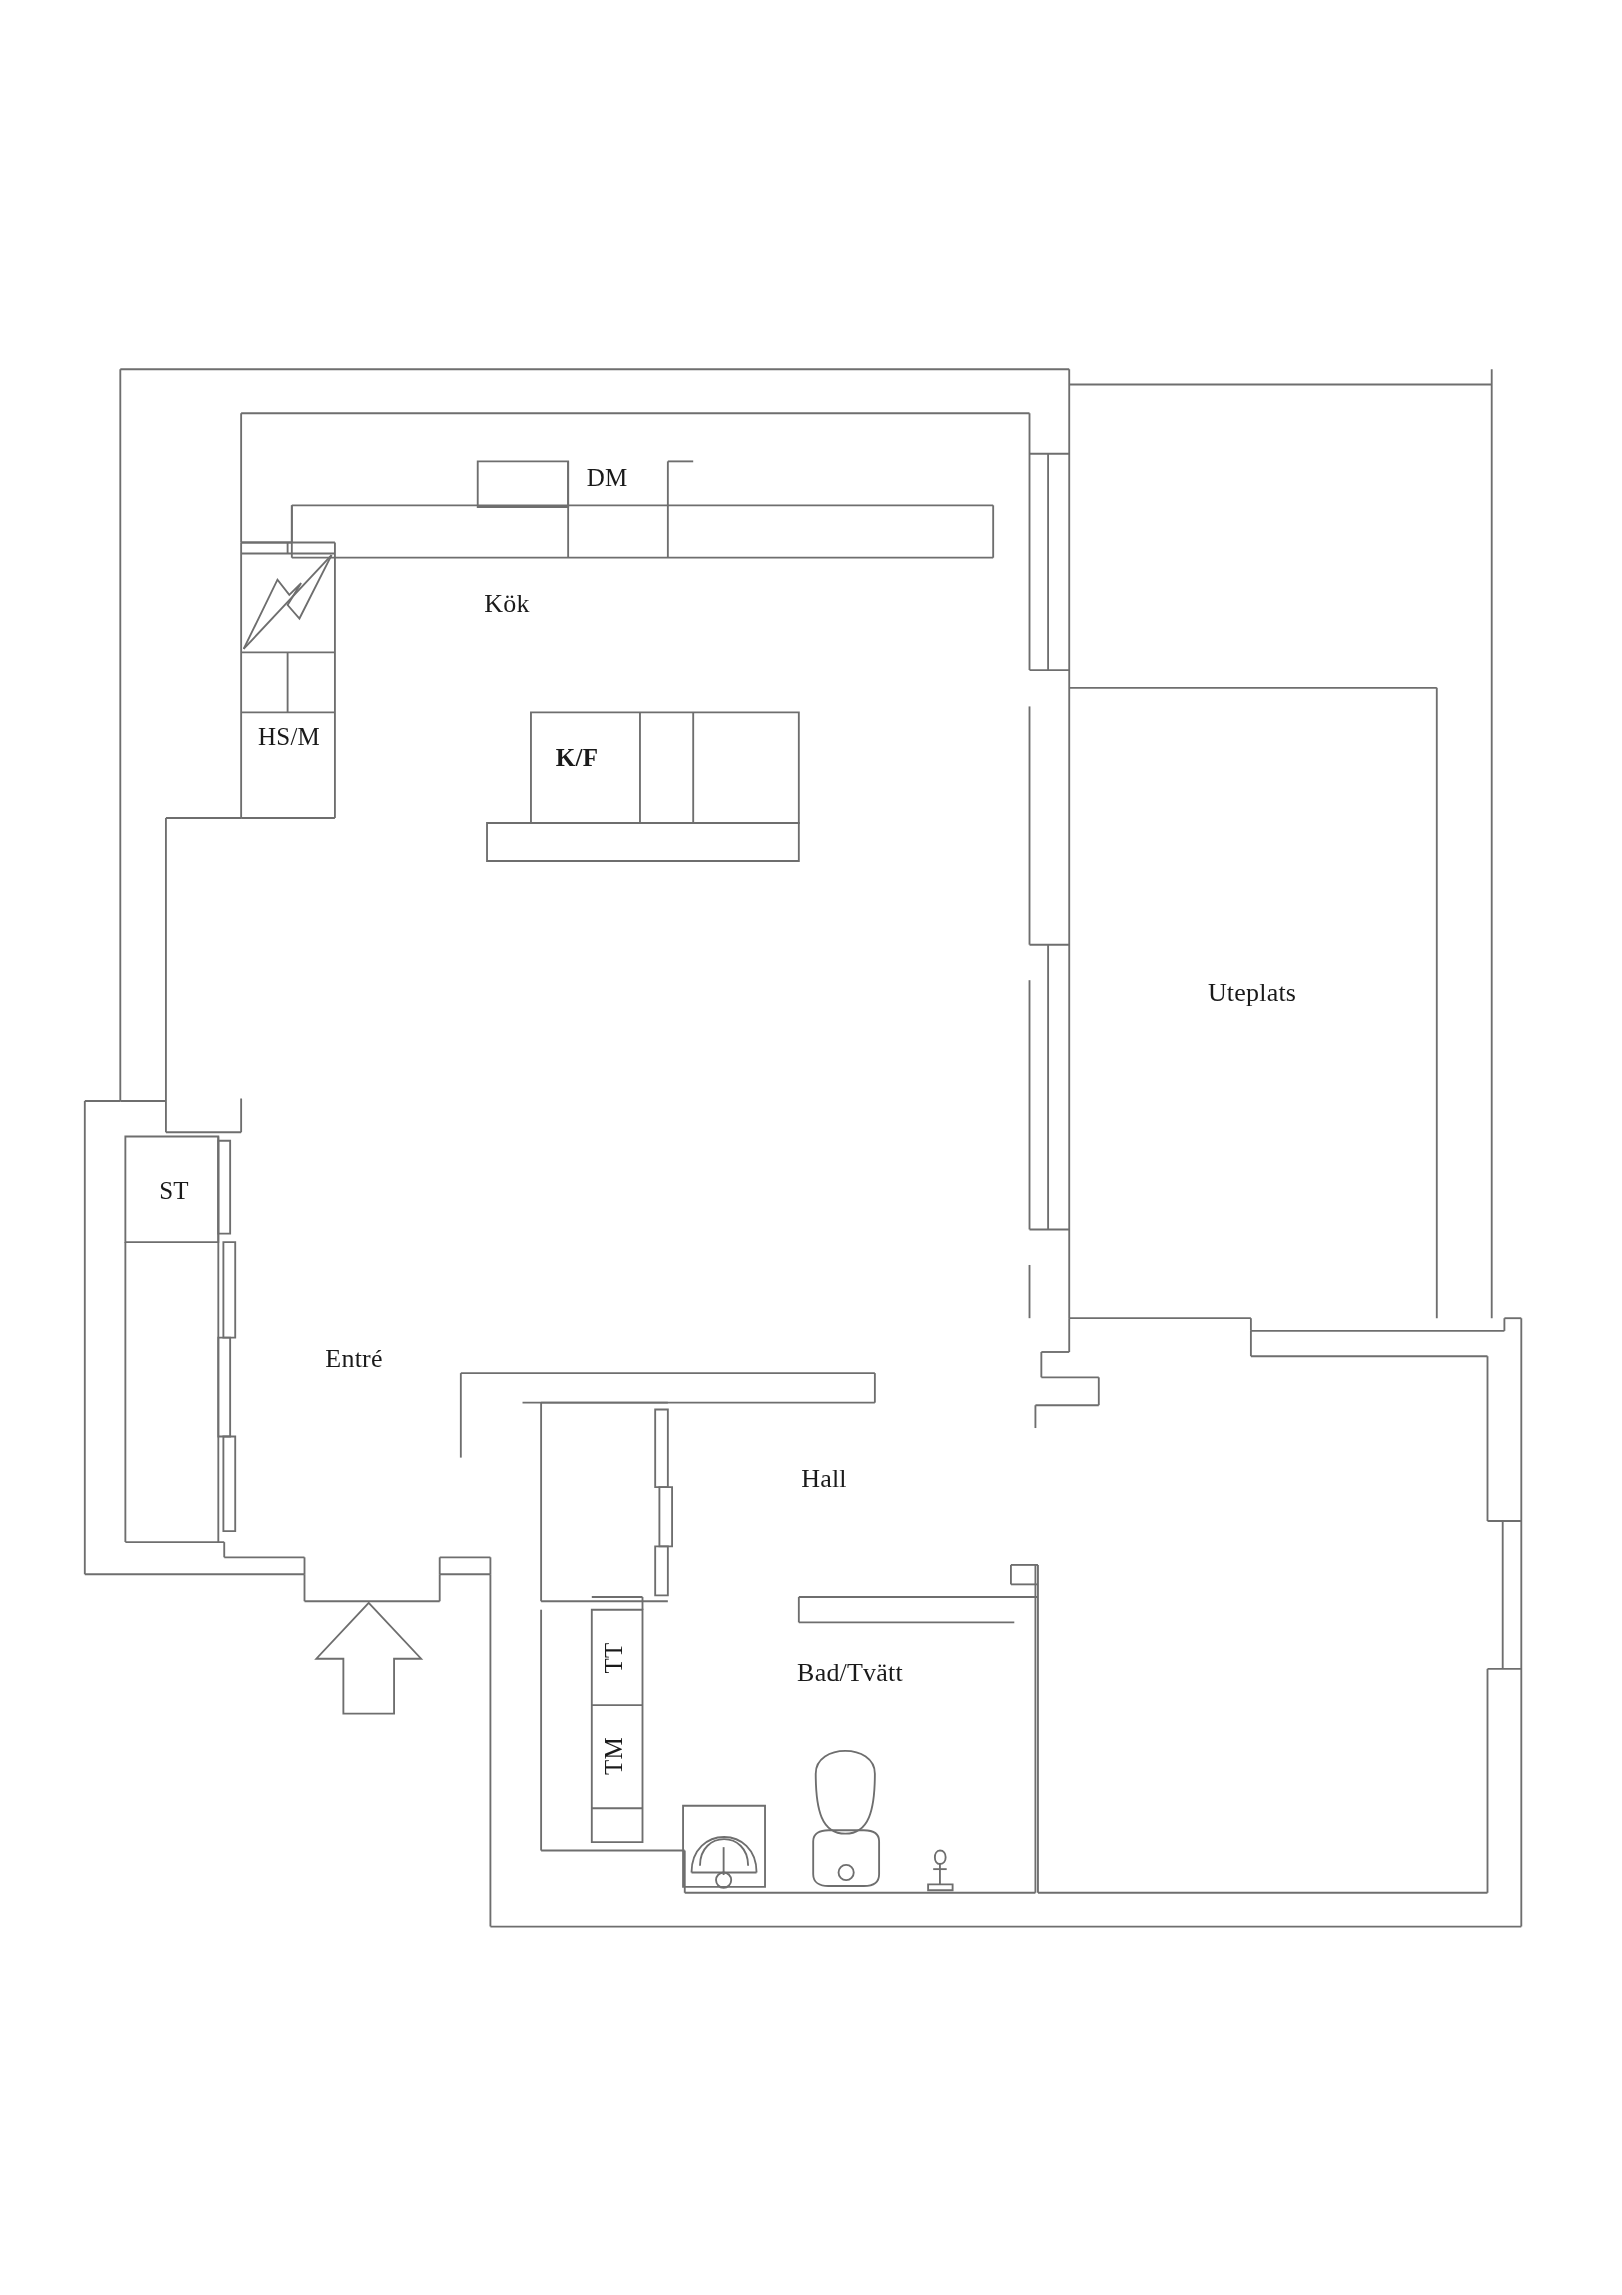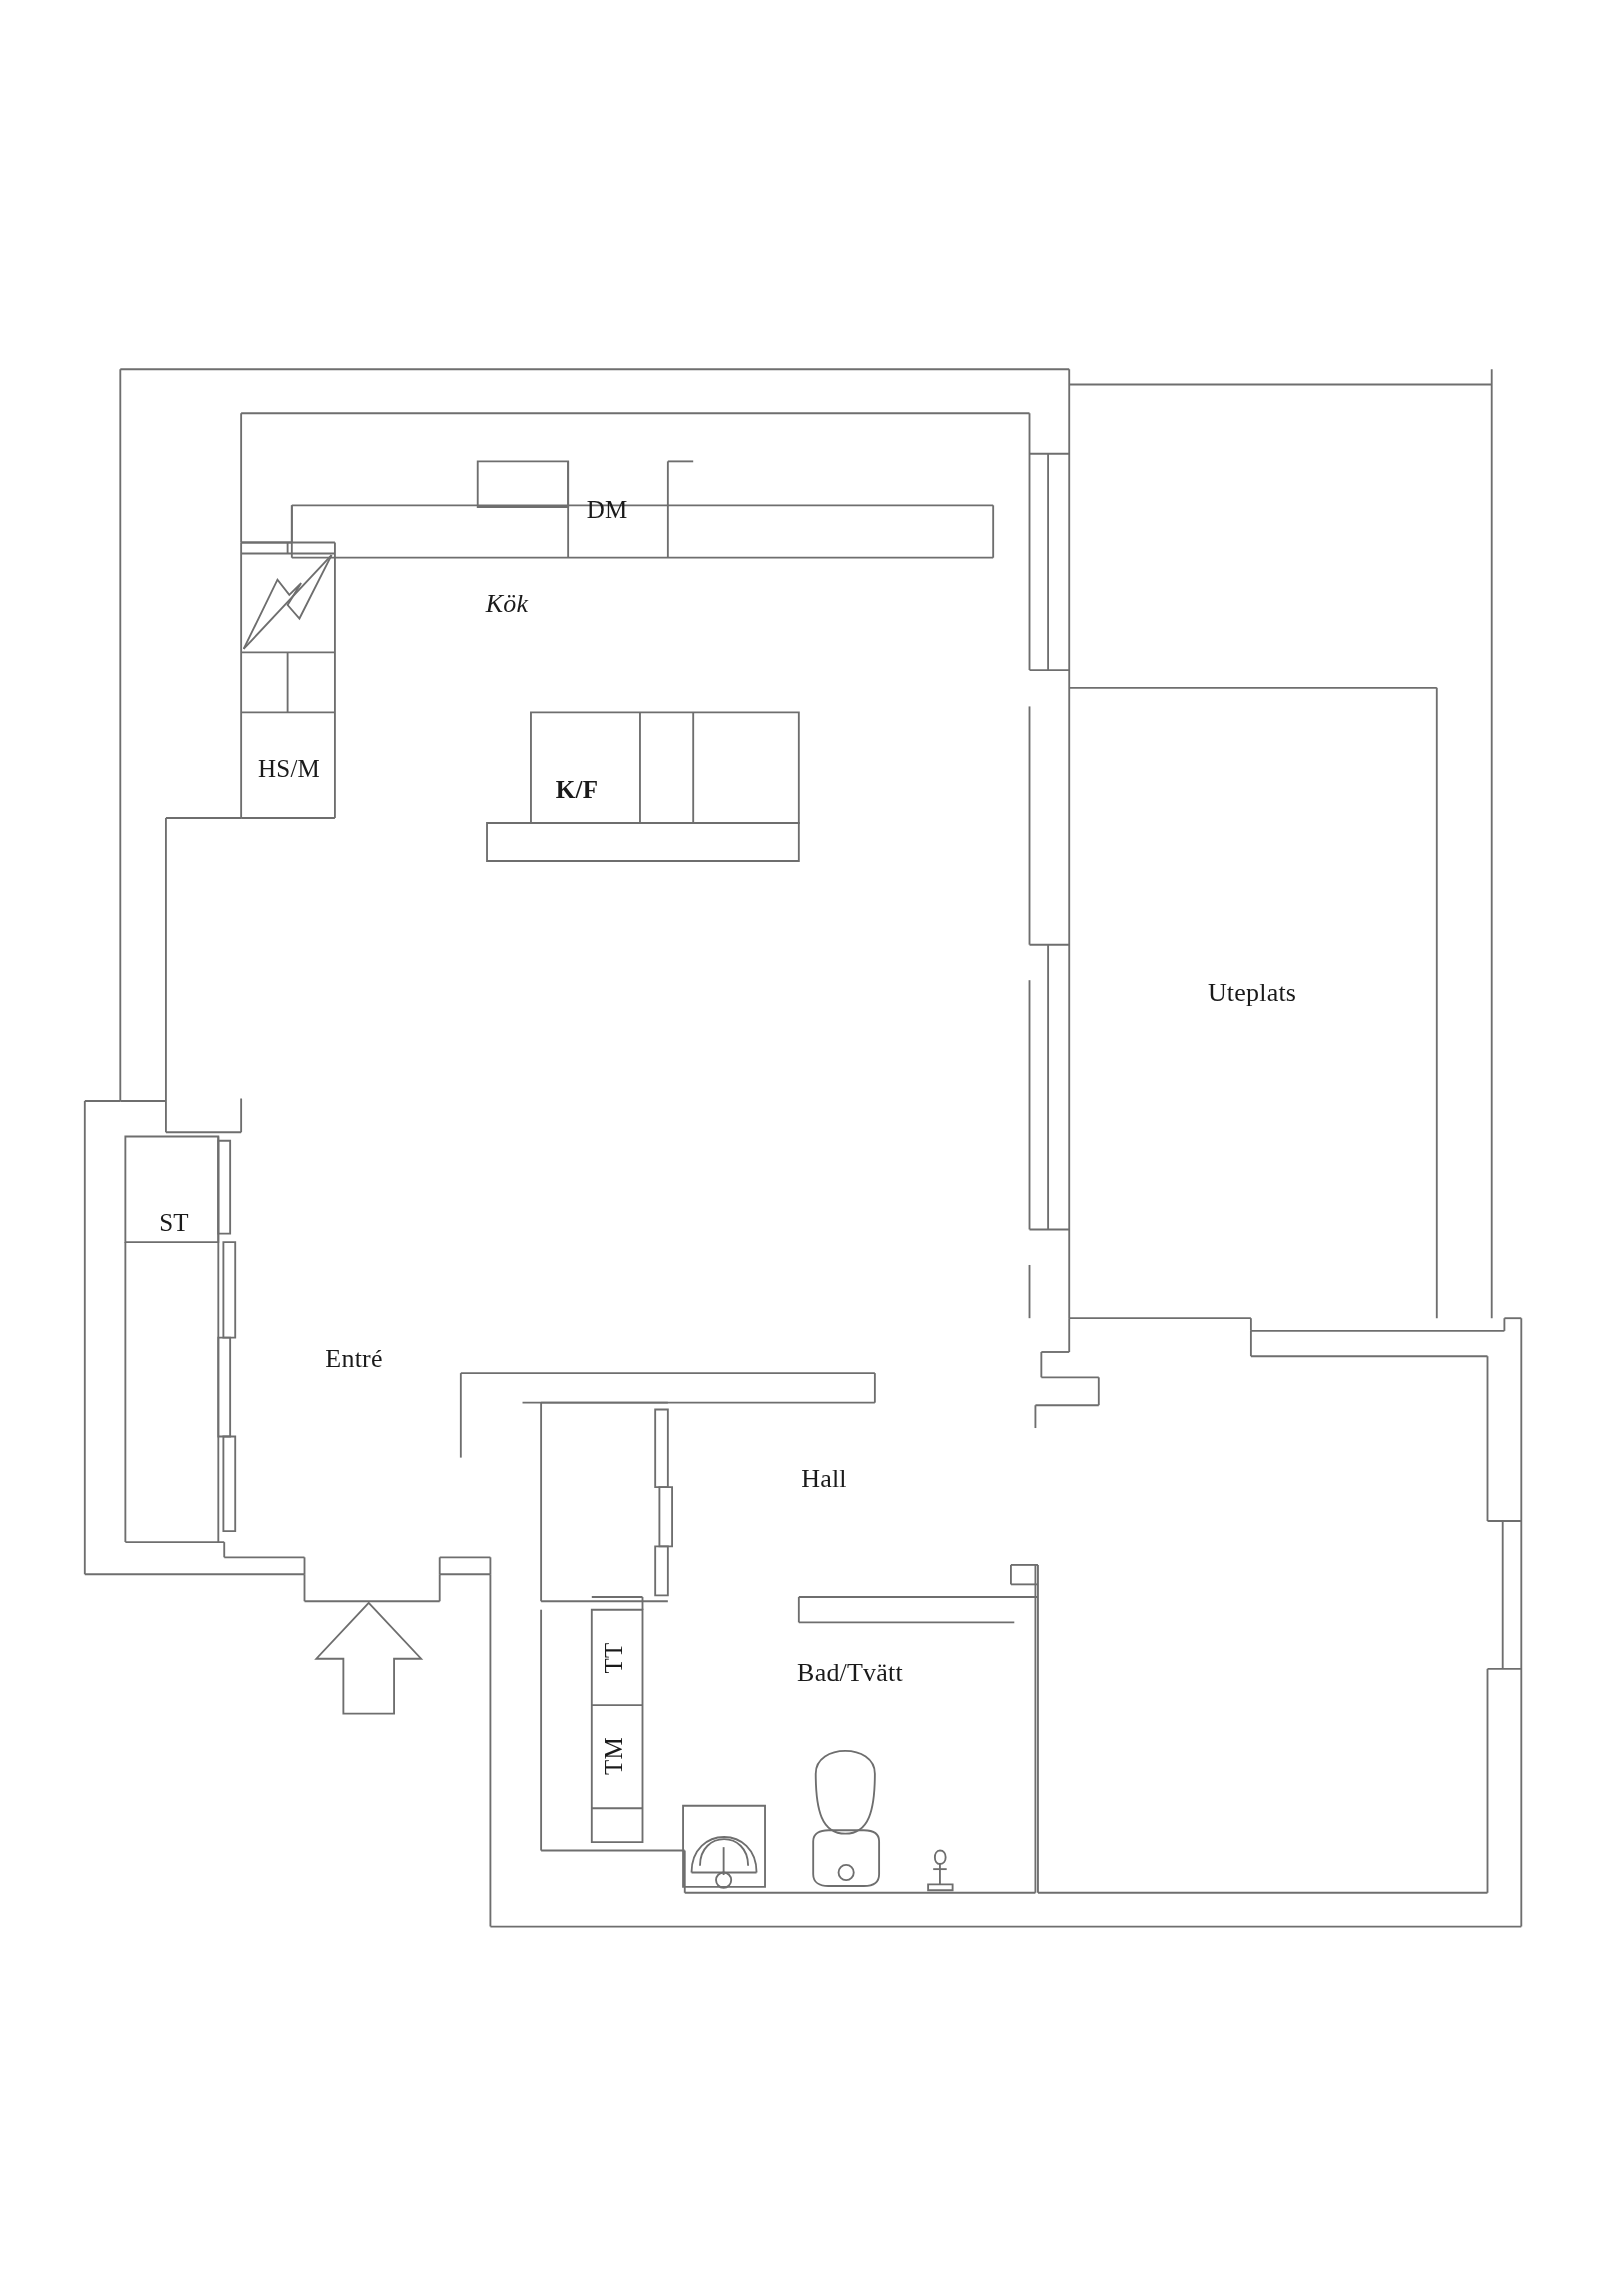--- a/index.html
+++ b/index.html
@@ -24,21 +24,21 @@
   }
   .room-label {
     position: absolute;
     color: #1a1a1a;
     font-family: "Liberation Serif", "DejaVu Serif", serif;
     white-space: nowrap;
     transform: translate(-50%, -50%);
     letter-spacing: 0.2px;
   }
   .lbl-room   { font-size: 26px; }
-  .lbl-unit   { font-size: 25px; margin-top: 32px; }
+  .lbl-unit   { font-size: 25px; }
   .lbl-vert   { transform: translate(-50%, -50%) rotate(-90deg); font-size: 25px; }
 </style>
 </head>
 <body>
 
 <div id="page">
 
   <svg id="plan-svg" viewBox="0 0 1920 2716" xmlns="http://www.w3.org/2000/svg">
 
     <g fill="none" stroke="#6e6e6e" stroke-width="2.2" stroke-linejoin="miter" stroke-linecap="butt">
@@ -254,21 +254,21 @@
         <path d="M 580 1843 L 580 1863"></path>
       </g>
 
       <g>
         <path d="M 436 1897 L 498 1963 L 466 1963 L 466 2028 L 406 2028 L 406 1963 L 374 1963 Z"></path>
       </g>
 
     </g>
   </svg>
 
-  <div class="room-label lbl-room" style="left:507px; top:604px;font-style:italic;">Kök</div>
+  <div class="room-label lbl-room" style="left:507px; top:604px;">Kök</div>
 
   <div class="room-label lbl-room" style="left:1252px; top:993px;">Uteplats</div>
 
   <div class="room-label lbl-room" style="left:354px; top:1324px;margin-top:35px;">Entré</div>
 
   <div class="room-label lbl-room" style="left:824px; top:1479px;">Hall</div>
 
   <div class="room-label lbl-room" style="left:830px; top:1673px;margin-left:20px;">Bad/Tvätt</div>
 
   <div class="room-label lbl-unit" style="left:607px; top:478px;">DM</div>

